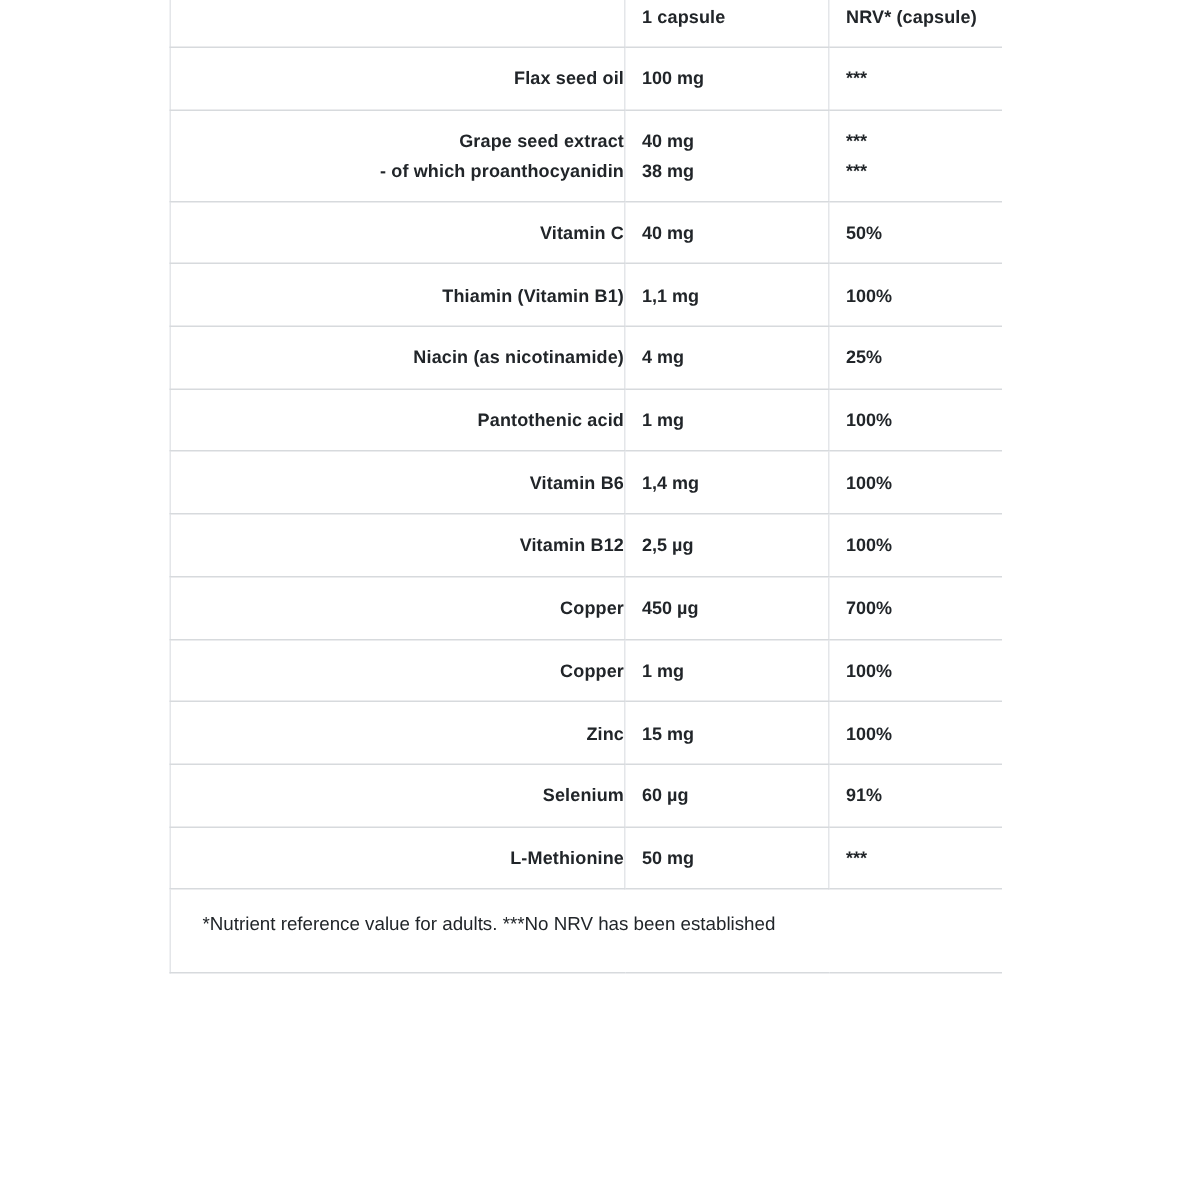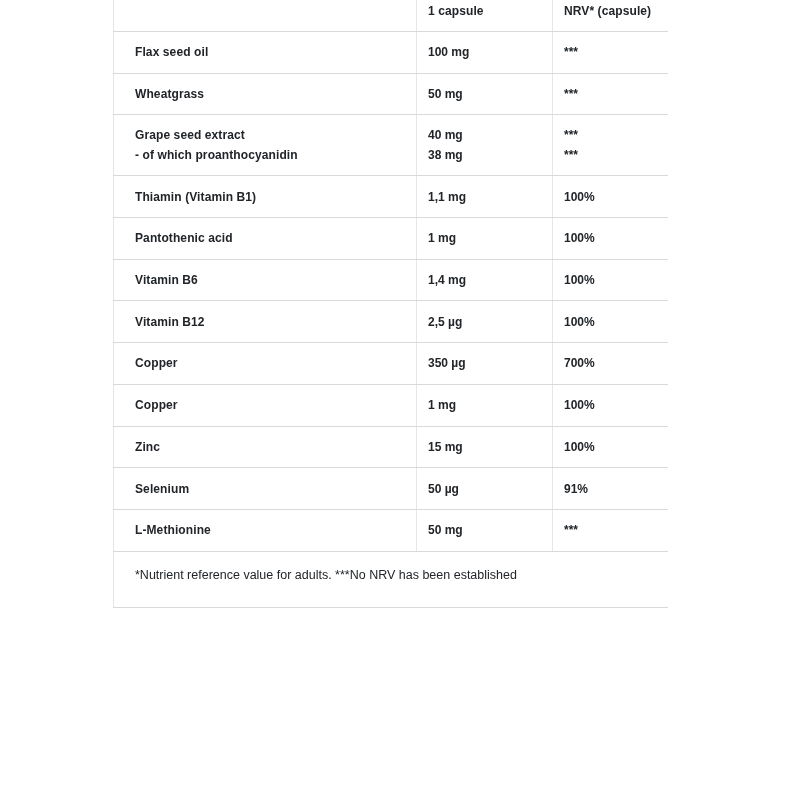--- a/index.html
+++ b/index.html
@@ -30,21 +30,21 @@
     border-bottom:1px solid var(--border-h);
     vertical-align:middle;
     text-align:left;
     font-size:12px;
     line-height:20px;
     color:var(--text);
   }
   th{height:42px;font-weight:bold;padding-left:11px;letter-spacing:.1px;}
   th.col-name{padding-left:21px;}
   td{height:41.7px;padding-left:11px;font-weight:bold;}
-  td.col-name{padding-left:21px;font-weight:bold;letter-spacing:.1px;}
+  td.col-name{padding-left:21px;font-weight:bold;letter-spacing:.1px;text-align:right;}
   tr.tall td{height:61px;}
   tr.foot td{
     height:56px;
     vertical-align:top;
     padding-top:13px;
     padding-left:21px;
     font-size:12.5px;
     font-weight:normal;
   }
 </style>
@@ -71,58 +71,69 @@
             <td class="col-name">
               <div>Flax seed oil</div>
             </td>
             <td class="col-amount">
               <div>100 mg</div>
             </td>
             <td class="col-nrv">
               <div>***</div>
             </td>
           </tr>
-          <tr>
-            <td class="col-name">
-              <div>Wheatgrass</div>
-            </td>
-            <td class="col-amount">
-              <div>50 mg</div>
-            </td>
-            <td class="col-nrv">
-              <div>***</div>
-            </td>
-          </tr>
           <tr class="tall">
             <td class="col-name">
               <div>Grape seed extract</div>
               <div>- of which proanthocyanidin</div>
             </td>
             <td class="col-amount">
               <div>40 mg</div>
               <div>38 mg</div>
             </td>
             <td class="col-nrv">
               <div>***</div>
               <div>***</div>
             </td>
           </tr>
           <tr>
             <td class="col-name">
+              <div>Vitamin C</div>
+            </td>
+            <td class="col-amount">
+              <div>40 mg</div>
+            </td>
+            <td class="col-nrv">
+              <div>50%</div>
+            </td>
+          </tr>
+          <tr>
+            <td class="col-name">
               <div>Thiamin (Vitamin B1)</div>
             </td>
             <td class="col-amount">
               <div>1,1 mg</div>
             </td>
             <td class="col-nrv">
               <div>100%</div>
             </td>
           </tr>
           <tr>
             <td class="col-name">
+              <div>Niacin (as nicotinamide)</div>
+            </td>
+            <td class="col-amount">
+              <div>4 mg</div>
+            </td>
+            <td class="col-nrv">
+              <div>25%</div>
+            </td>
+          </tr>
+          <tr>
+            <td class="col-name">
               <div>Pantothenic acid</div>
             </td>
             <td class="col-amount">
               <div>1 mg</div>
             </td>
             <td class="col-nrv">
               <div>100%</div>
             </td>
           </tr>
           <tr>
@@ -145,21 +156,21 @@
             </td>
             <td class="col-nrv">
               <div>100%</div>
             </td>
           </tr>
           <tr>
             <td class="col-name">
               <div>Copper</div>
             </td>
             <td class="col-amount">
-              <div>350 µg</div>
+              <div>450 µg</div>
             </td>
             <td class="col-nrv">
               <div>700%</div>
             </td>
           </tr>
           <tr>
             <td class="col-name">
               <div>Copper</div>
             </td>
             <td class="col-amount">
@@ -178,21 +189,21 @@
             </td>
             <td class="col-nrv">
               <div>100%</div>
             </td>
           </tr>
           <tr>
             <td class="col-name">
               <div>Selenium</div>
             </td>
             <td class="col-amount">
-              <div>50 µg</div>
+              <div>60 µg</div>
             </td>
             <td class="col-nrv">
               <div>91%</div>
             </td>
           </tr>
           <tr>
             <td class="col-name">
               <div>L-Methionine</div>
             </td>
             <td class="col-amount">

